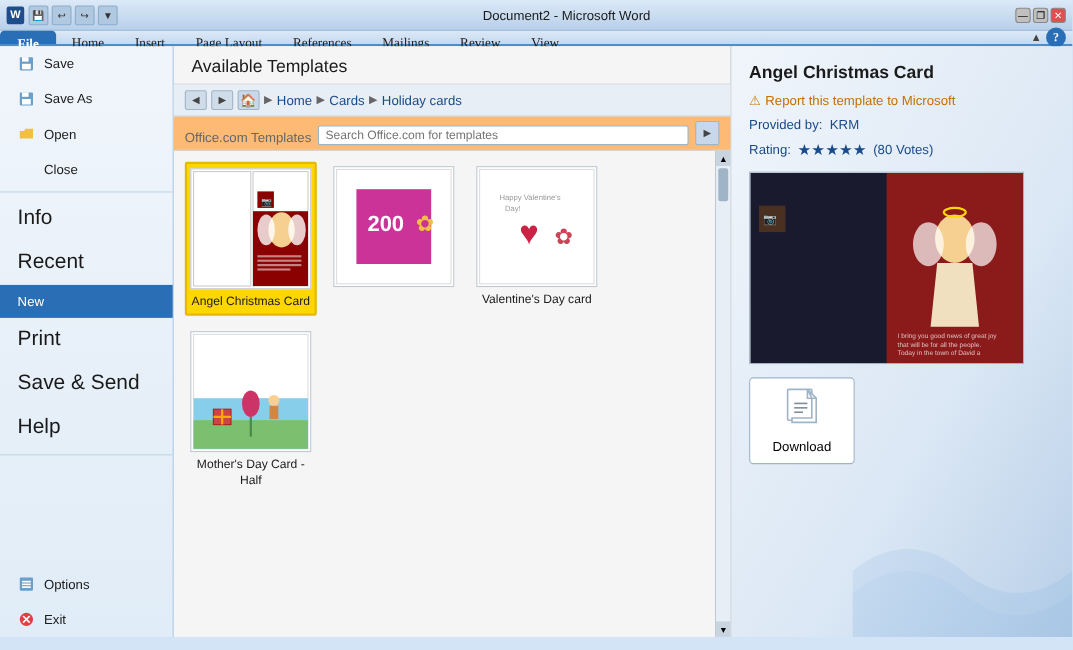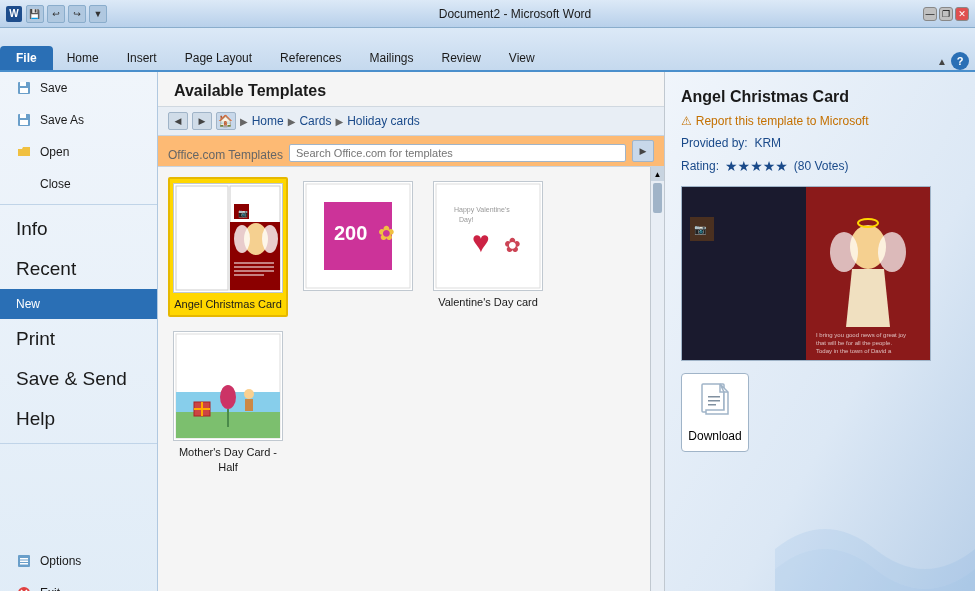--- a/index.html
+++ b/index.html
@@ -22,25 +22,25 @@
     .tb-minimize { background: #c0c0c0; }
     .tb-restore { background: #c0c0c0; }
     .tb-close { background: #e05050; color: white; }
     .title-bar-title { font-size: 12px; color: #1a1a1a; }
     .title-bar-tools { display: flex; align-items: center; gap: 3px; }
     .tool-icon { width: 18px; height: 18px; background: #b0c8e0; border: 1px solid #8aadcc; border-radius: 2px; display: flex; align-items: center; justify-content: center; font-size: 9px; color: #333; cursor: pointer; }
 
     
     .ribbon-tabs {
       background: linear-gradient(to bottom, #dce9f7, #c5d9ee);
-      height: 44px;
-      display: flex;
-      align-items: flex-end;
+      height: 14px;
+      display: flex;
       padding-left: 0;
       border-bottom: 2px solid #4a8fcc;
+      font-family: Liberation Serif, serif;
     }
     .ribbon-tab {
       padding: 4px 14px 5px;
       font-size: 12px;
       cursor: pointer;
       color: #1a1a1a;
       border-top-left-radius: 4px;
       border-top-right-radius: 4px;
     }
     .ribbon-tab.file-tab {
@@ -81,21 +81,21 @@
     .center-panel {
       flex: 1;
       background: #f5f5f5;
       display: flex;
       flex-direction: column;
       border-right: 1px solid #c0c8d0;
     }
     .center-header {
       padding: 10px 16px 6px;
       font-size: 16px;
-      font-weight: bold;
+      font-weight: normal;
       color: #1a1a1a;
       border-bottom: 1px solid #d0d8e0;
     }
     .breadcrumb-bar {
       display: flex;
       align-items: center;
       padding: 5px 10px;
       background: #e8eef5;
       border-bottom: 1px solid #c8d4e0;
       gap: 4px;
@@ -194,21 +194,21 @@
       height: 175px;
       border: 1px solid #a0b4c8;
       background: white;
       margin: 4px 0;
       display: flex;
       align-items: center;
       justify-content: center;
       overflow: hidden;
     }
     .download-btn {
-      width: 68px;
+      width: 96px;
       background: white;
       border: 1px solid #a0b4c8;
       border-radius: 4px;
       padding: 8px;
       display: flex;
       flex-direction: column;
       align-items: center;
       gap: 4px;
       cursor: pointer;
       font-size: 12px;

